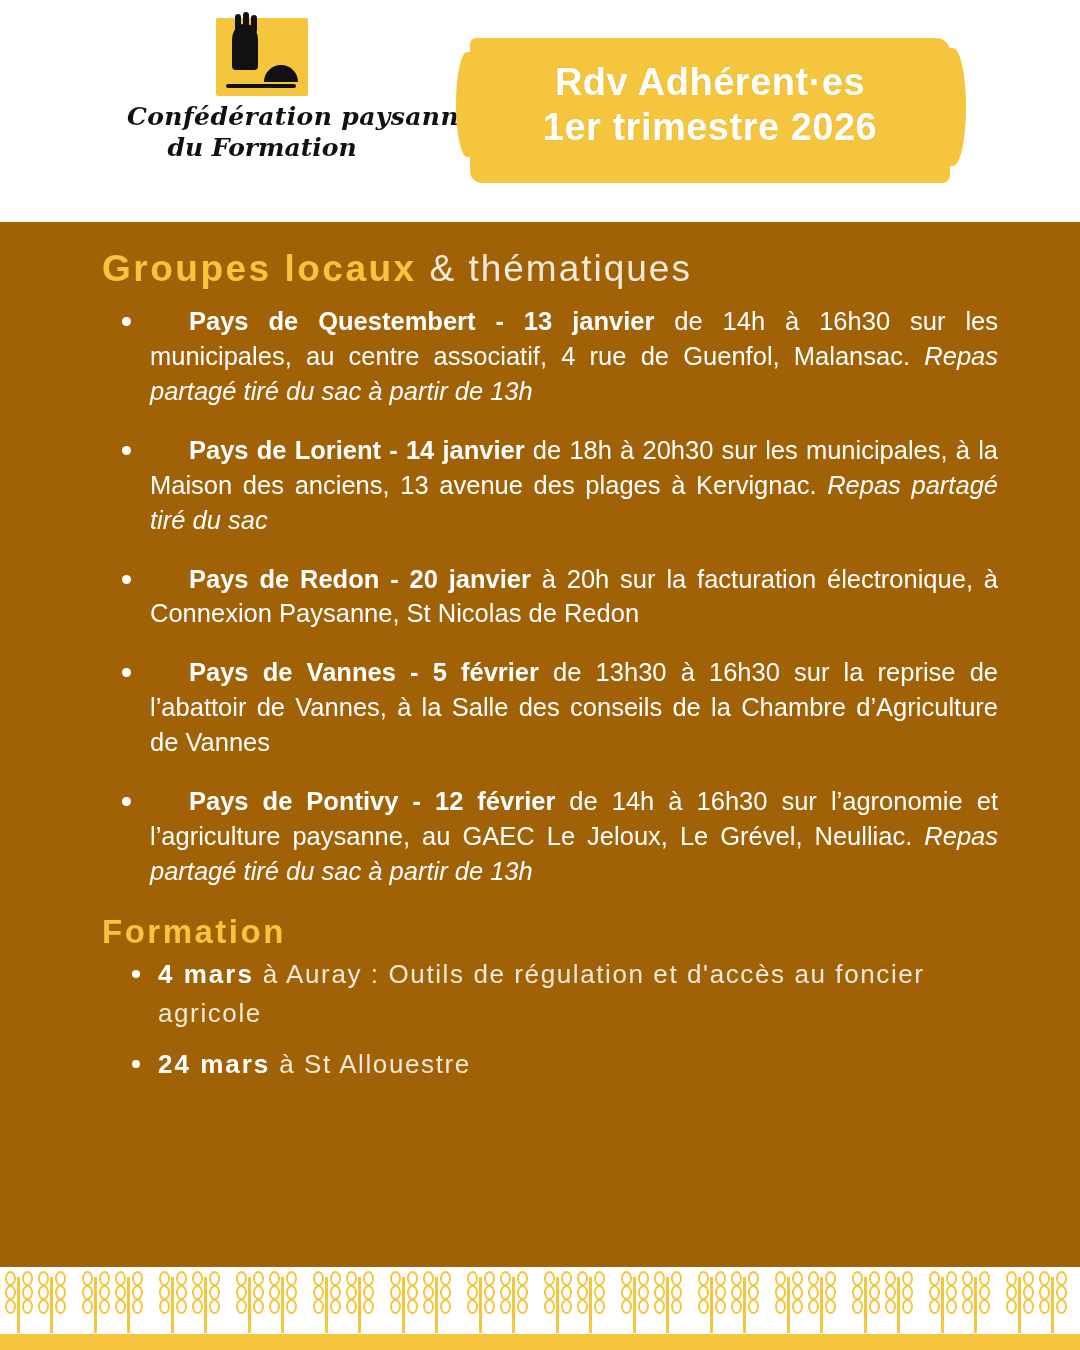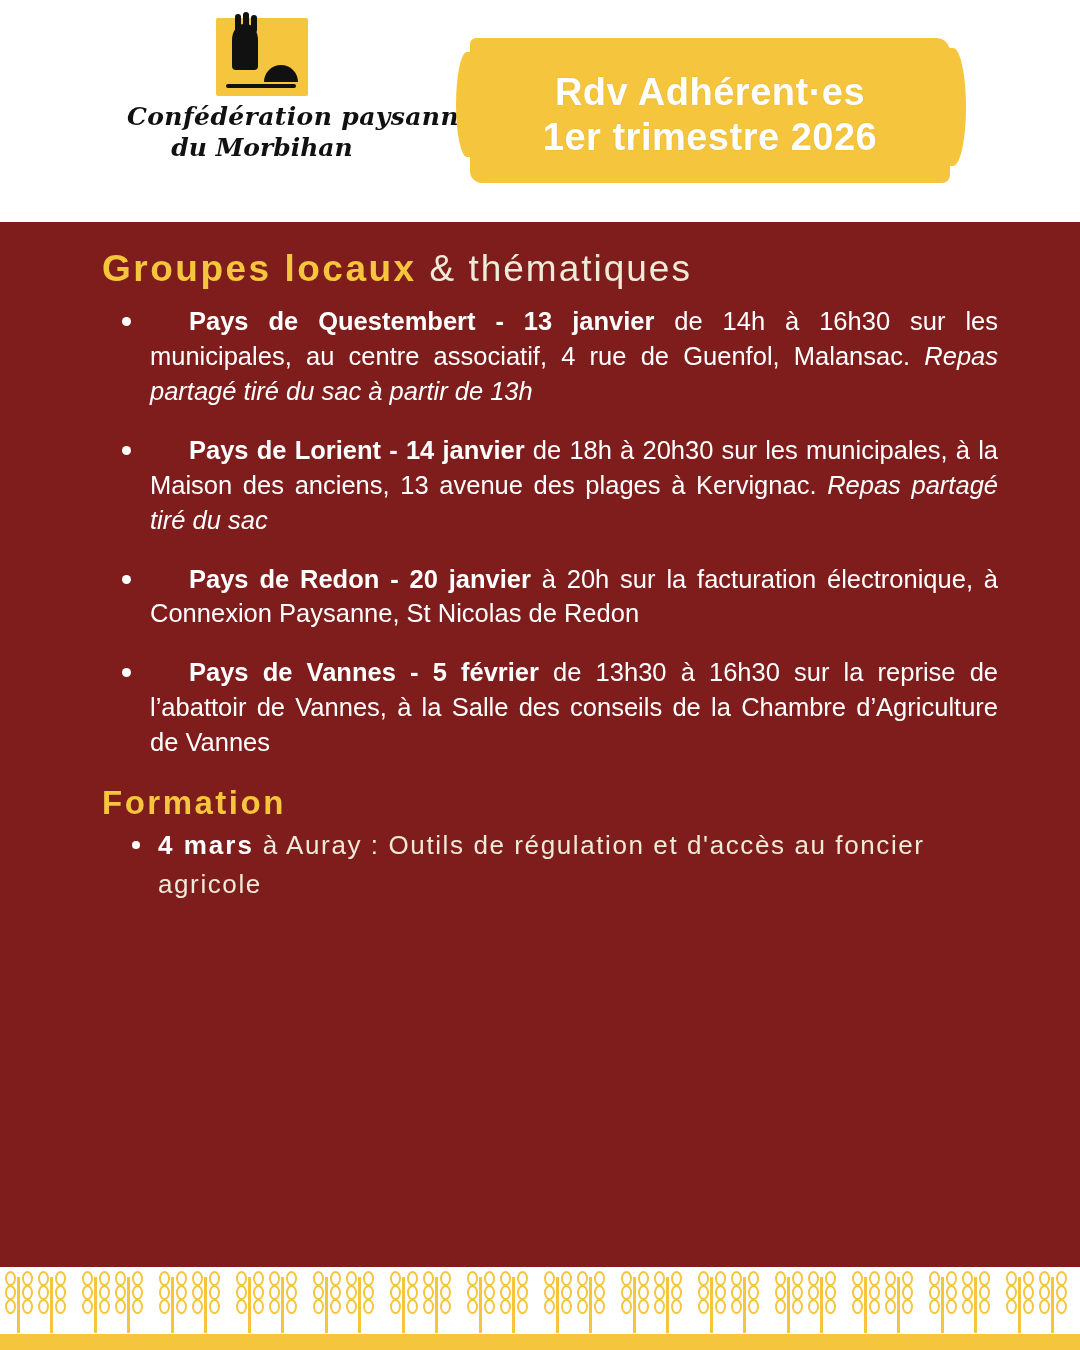--- a/index.html
+++ b/index.html
@@ -121,34 +121,34 @@
     position: absolute;
     right: -16px; top: 10px;
     width: 26px; height: 118px;
     background: #f5c53d;
     border-radius: 8px 50% 50% 8px;
   }
   .title-text {
     position: relative;
     z-index: 2;
     text-align: center;
-    padding-top: 32px;
+    padding-top: 22px;
     color: #ffffff;
     font-weight: 700;
     font-size: 38px;
     line-height: 1.18;
     letter-spacing: 0.5px;
     text-shadow: 0 0 2px rgba(0,0,0,0.08);
   }
 
   
   .body {
     position: relative;
     height: 1045px;
-    background: #7f1d1d;
+    background: #a16207;
     padding: 26px 40px 0 40px;
   }
   .section-title {
     font-size: 37px;
     font-weight: 700;
     color: #f5c53d;
     letter-spacing: 2.5px;
     margin-left: 62px;
     margin-bottom: 14px;
   }
@@ -279,21 +279,21 @@
 
   <div class="header">
 
     <div class="logo-block">
       <div class="logo-mark">
         <div class="hand"></div>
         <div class="sun"></div>
         <div class="ground"></div>
       </div>
       <div class="logo-text1">Confédération paysanne</div>
-      <div class="logo-text2">du Morbihan</div>
+      <div class="logo-text2">du Formation</div>
     </div>
 
     <div class="title-banner">
       <div class="brush"></div>
       <div class="title-text">
         <div>Rdv Adhérent·es</div>
         <div>1er trimestre 2026</div>
       </div>
     </div>
 
@@ -312,29 +312,37 @@
       </li>
       <li>
         <b>Pays de Lorient - 14 janvier</b><span> de 18h à 20h30 sur les municipales, à la Maison des anciens, 13 avenue des plages à Kervignac. </span><i>Repas partagé tiré du sac</i>
       </li>
       <li>
         <b>Pays de Redon - 20 janvier</b><span> à 20h sur la facturation électronique, à Connexion Paysanne, St Nicolas de Redon</span><i></i>
       </li>
       <li>
         <b>Pays de Vannes - 5 février</b><span> de 13h30 à 16h30 sur la reprise de l’abattoir de Vannes, à la Salle des conseils de la Chambre d’Agriculture de Vannes</span><i></i>
       </li>
+      <li>
+        <b>Pays de Pontivy - 12 février</b><span> de 14h à 16h30 sur l’agronomie et l’agriculture paysanne, au GAEC Le Jeloux, Le Grével, Neulliac. </span><i>Repas partagé tiré du sac à partir de 13h</i>
+      </li>
     </ul>
 
     <div class="sub-head">Formation</div>
     <ul class="simple">
       <li>
         <b>4 mars</b><span> à Auray : Outils de régulation et d'accès au foncier agricole</span>
       </li>
     </ul>
 
+    <ul class="simple">
+      <li>
+        <b>24 mars</b><span> à St Allouestre</span>
+      </li>
+    </ul>
 
   </div>
 
   <div class="footer">
     <div class="wheat-row" id="wheat-row">
         <div style="display: flex; gap: 3px; margin-right: 9px;">
           <div class="wheat">
             <span class="stem"></span>
             <span class="l s0"></span>
             <span class="r s0"></span>

